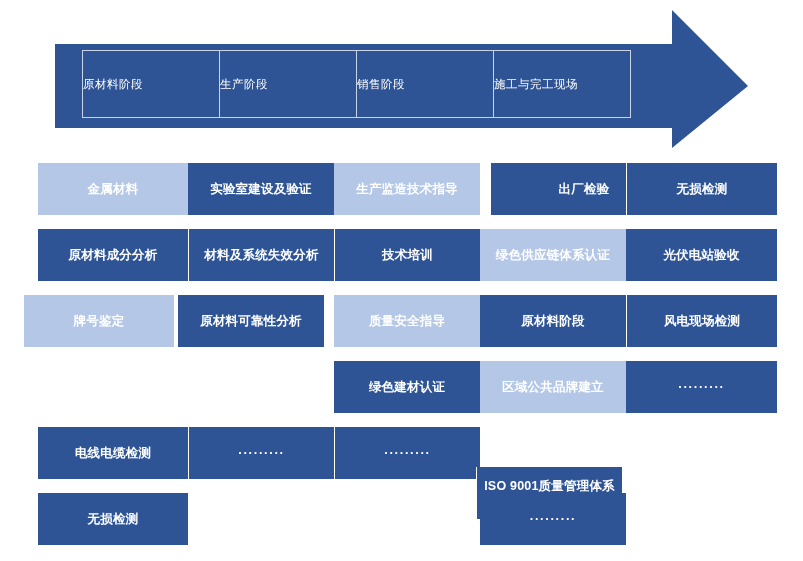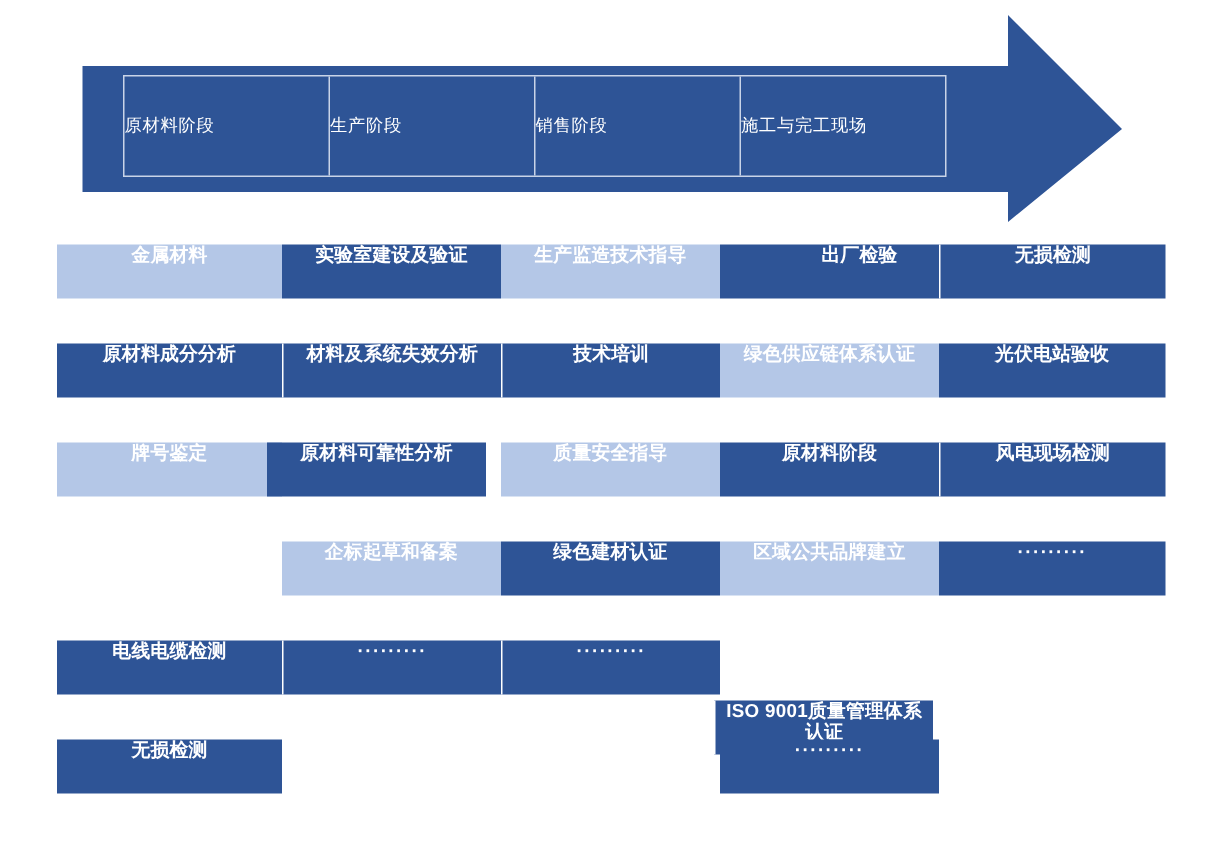--- a/index.html
+++ b/index.html
@@ -59,22 +59,23 @@
     top: 160px;
     width: 803px;
   }
   .matrix-row {
     position: relative;
     height: 66px;
   }
   .cell {
     position: absolute;
     top: 3px;
-    height: 36px;
+    height: 52px;
     display: flex;
+    align-items: center;
     justify-content: center;
     text-align: center;
     color: #ffffff;
     font-size: 12.5px;
     font-weight: bold;
     line-height: 1.15;
     box-sizing: border-box;
     padding: 0 4px;
     letter-spacing: 0.2px;
   }
@@ -111,21 +112,21 @@
     <div class="matrix-row">
       <div class="cell light" style="left: 38px; width: 150px;">
         <span>金属材料</span>
       </div>
       <div class="cell light" style="left: 334px; width: 146px;">
         <span>生产监造技术指导</span>
       </div>
       <div class="cell dark" style="left: 188px; width: 146px;">
         <span>实验室建设及验证</span>
       </div>
-      <div class="cell dark" style="left: 480px; width: 146px; padding-left: 44px;">
+      <div class="cell dark" style="left: 491px; width: 146px; padding-left: 44px;">
         <span>出厂检验</span>
       </div>
       <div class="cell dark sep-left" style="left: 626px; width: 151px;">
         <span>无损检测</span>
       </div>
     </div>
     <div class="matrix-row">
       <div class="cell dark" style="left: 38px; width: 150px;">
         <span>原材料成分分析</span>
       </div>
@@ -136,40 +137,37 @@
         <span>技术培训</span>
       </div>
       <div class="cell light" style="left: 480px; width: 146px;">
         <span>绿色供应链体系认证</span>
       </div>
       <div class="cell dark" style="left: 626px; width: 151px;">
         <span>光伏电站验收</span>
       </div>
     </div>
     <div class="matrix-row">
-      <div class="cell light" style="left: 38px; width: 150px;">
+      <div class="cell light" style="left: 24px; width: 150px;">
         <span>牌号鉴定</span>
       </div>
       <div class="cell dark" style="left: 178px; width: 146px;">
         <span>原材料可靠性分析</span>
       </div>
       <div class="cell light" style="left: 334px; width: 146px;">
         <span>质量安全指导</span>
       </div>
       <div class="cell dark" style="left: 480px; width: 146px;">
         <span>原材料阶段</span>
       </div>
       <div class="cell dark sep-left" style="left: 626px; width: 151px;">
         <span>风电现场检测</span>
       </div>
     </div>
     <div class="matrix-row">
-      <div class="cell light" style="left: 188px; width: 146px;">
-        <span>企标起草和备案</span>
-      </div>
       <div class="cell dark" style="left: 334px; width: 146px;">
         <span>绿色建材认证</span>
       </div>
       <div class="cell light" style="left: 480px; width: 146px;">
         <span>区域公共品牌建立</span>
       </div>
       <div class="cell dark" style="left: 626px; width: 151px;">
         <span class="dots">·········</span>
       </div>
     </div>

